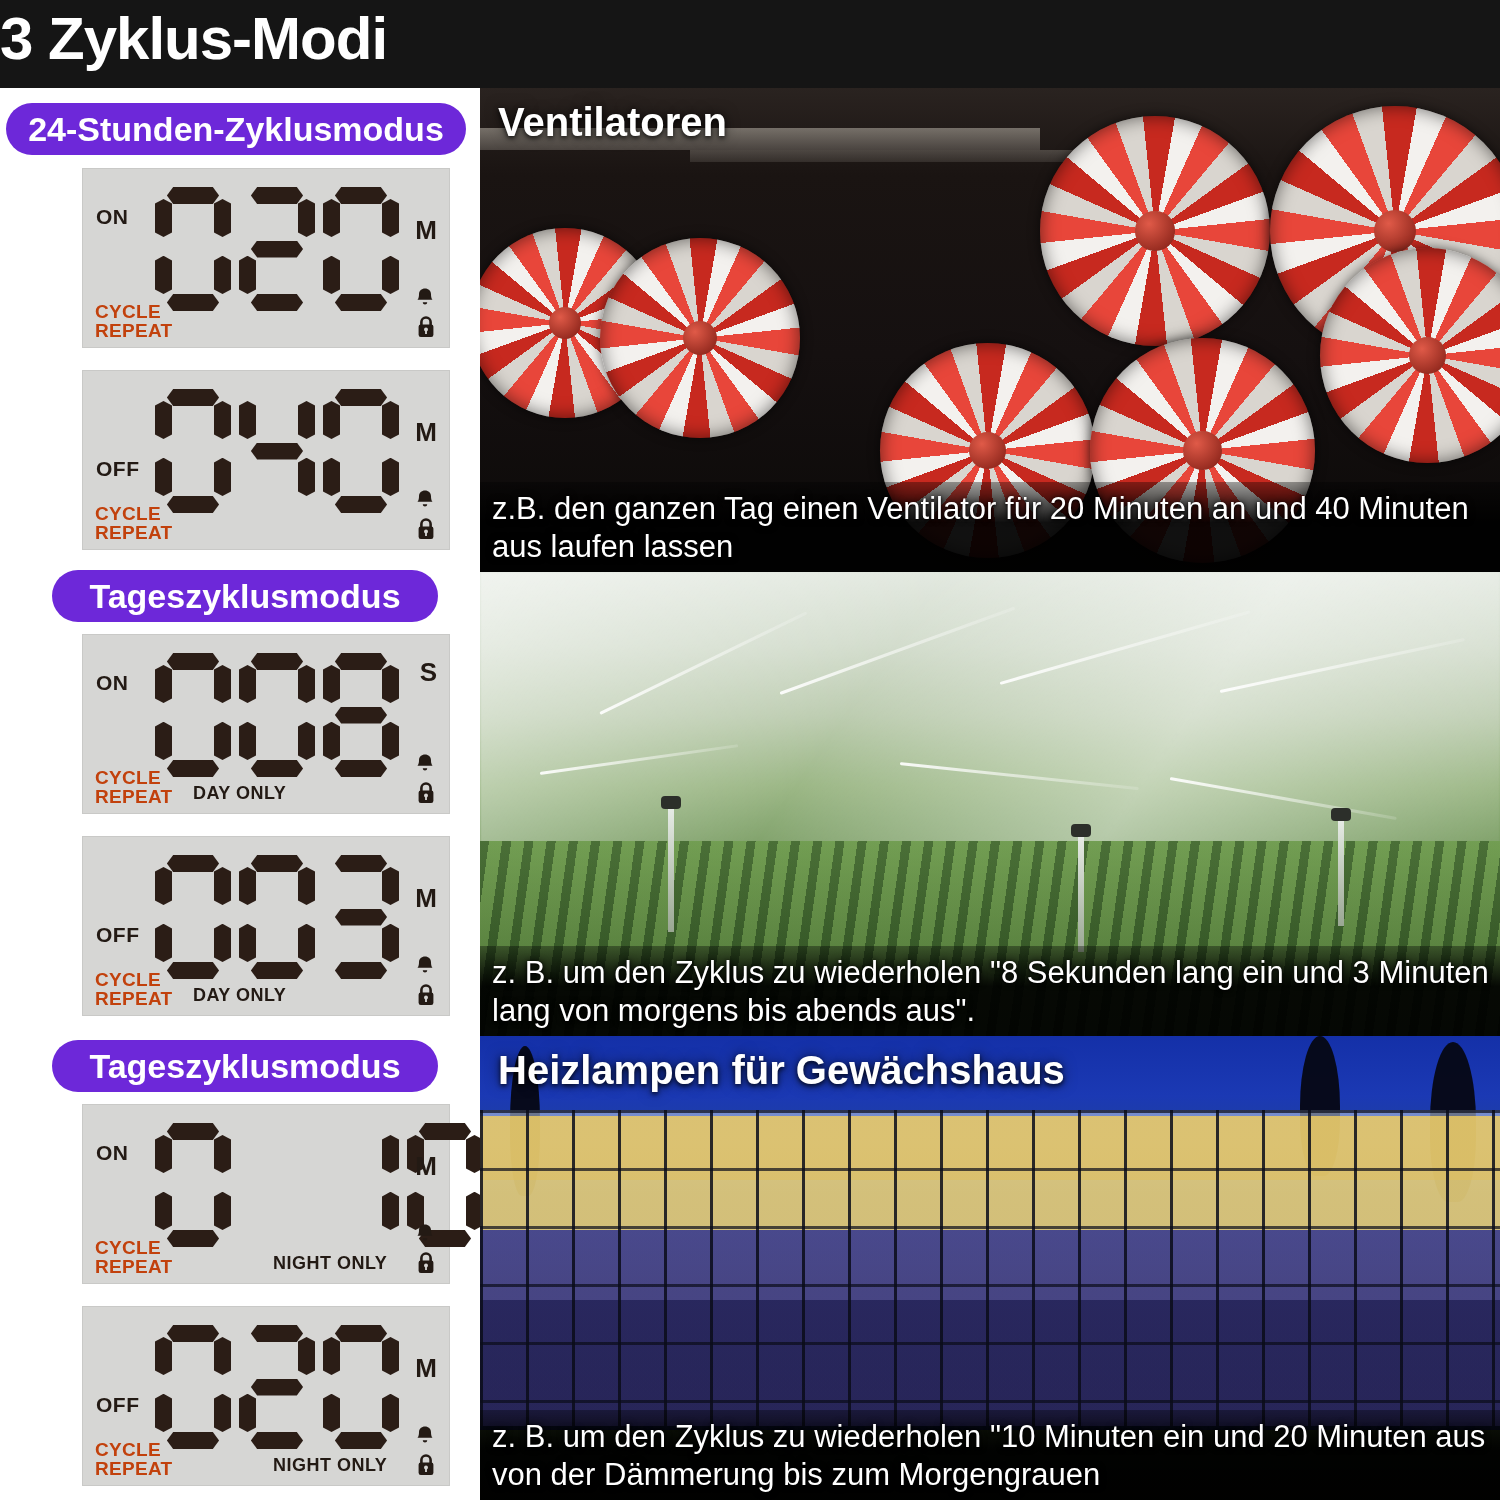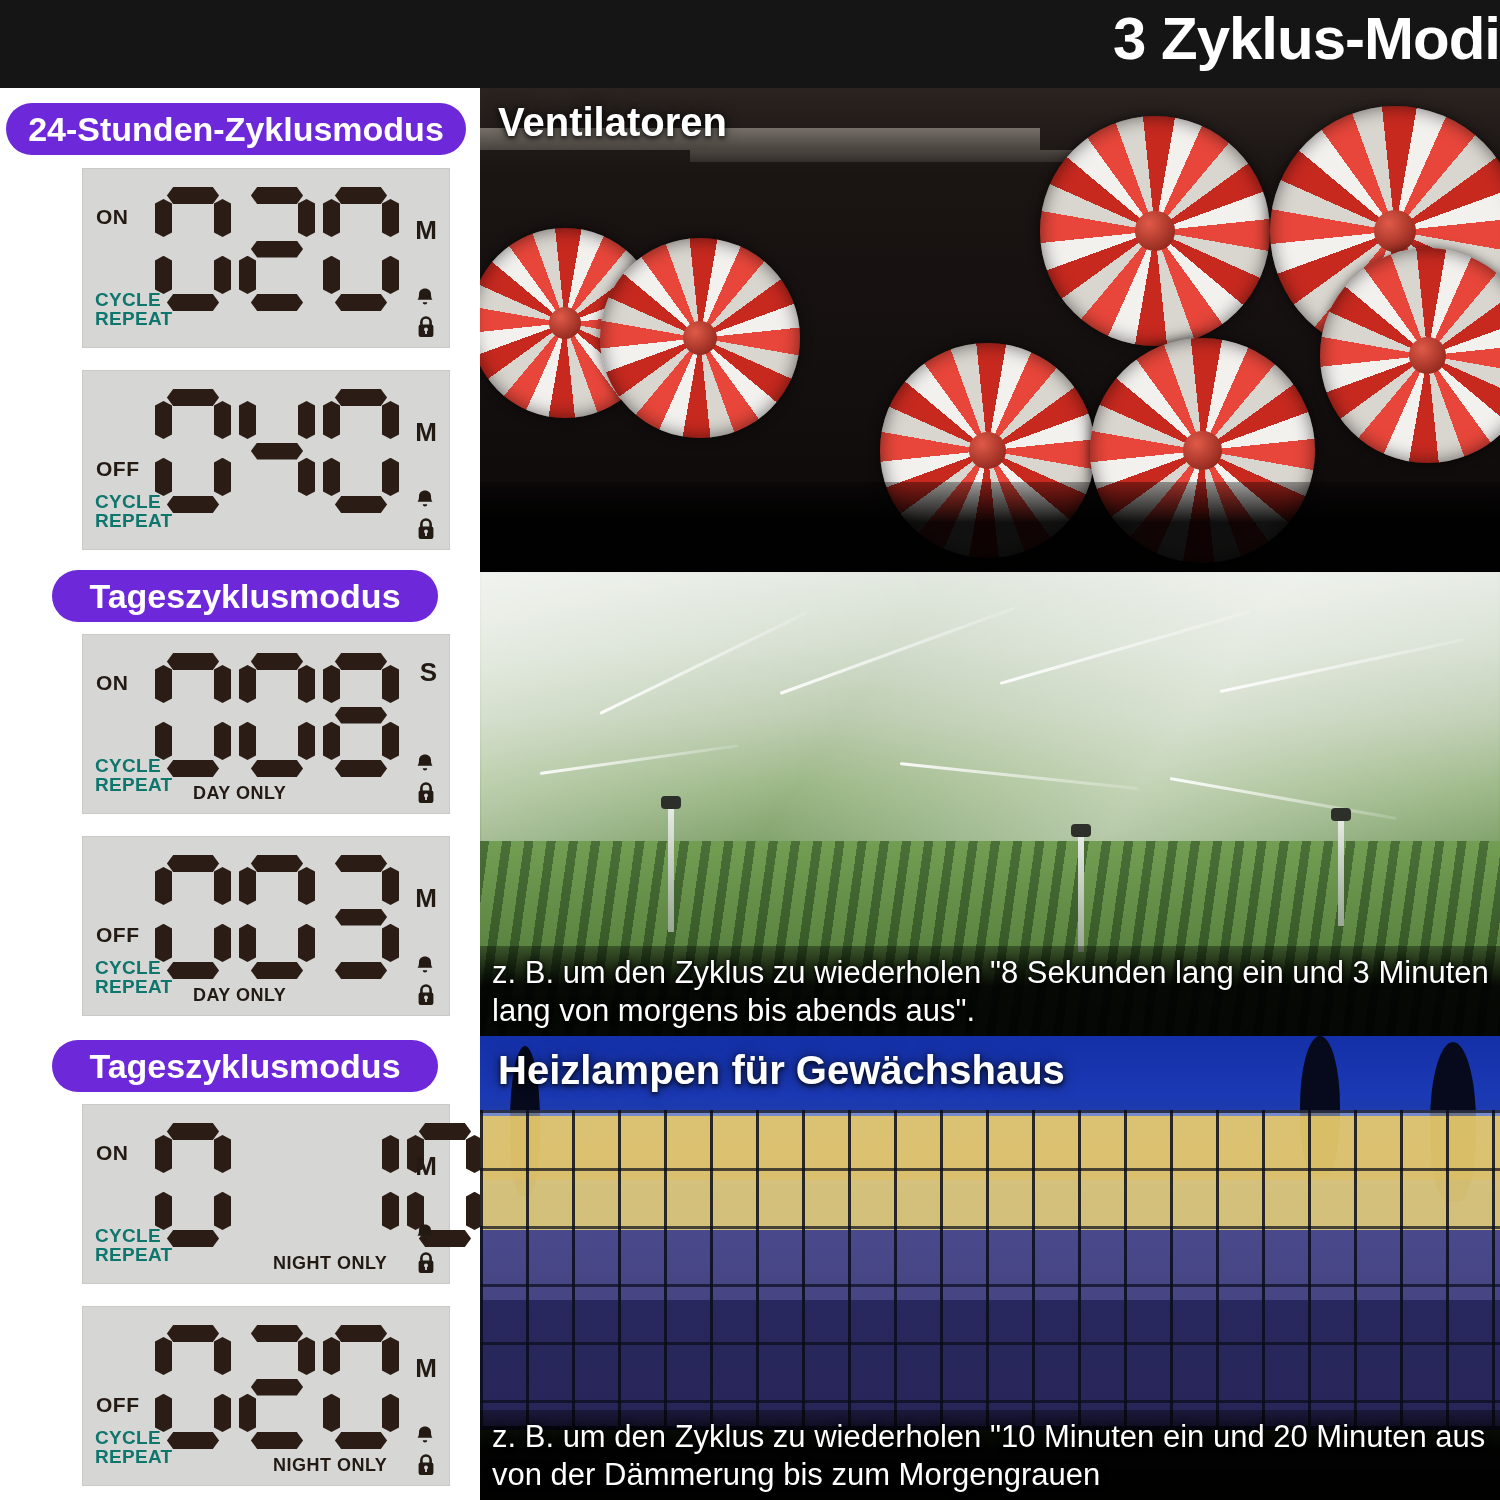--- a/index.html
+++ b/index.html
@@ -11,21 +11,21 @@
   }
   #page { position: relative; width: 1500px; height: 1500px; background: #fff; }
 
   
   #header {
     position: absolute; left: 0; top: 0; width: 1500px; height: 88px;
     background: #151515;
   }
   #header .title {
     position: absolute; left: 0; top: 4px; width: 1500px;
-    text-align: right; color: #ffffff;
+    text-align: left; color: #ffffff;
     font-size: 60px; font-weight: bold; letter-spacing: -1px;
     font-family: "Liberation Sans", sans-serif;
   }
 
   
   #left-col {
     position: absolute; left: 0; top: 88px; width: 478px; height: 1412px;
     background: #ffffff;
   }
   .mode-block { position: absolute; left: 0; width: 478px; }
@@ -48,22 +48,22 @@
     position: absolute;
     background: #d6d6d4;
     border: 1px solid #c9c9c7;
   }
   .lcd .onoff {
     position: absolute; left: 13px;
     color: #231a14; font-weight: bold; font-size: 21px;
     letter-spacing: 0.5px;
   }
   .lcd .cycle {
-    position: absolute; left: 12px; bottom: 19px;
-    color: #0f766e; font-weight: bold; font-size: 19px;
+    position: absolute; left: 12px; bottom: 7px;
+    color: #c2410c; font-weight: bold; font-size: 19px;
     line-height: 19px; letter-spacing: 0.3px;
   }
   .lcd .dayonly {
     position: absolute; bottom: 9px;
     color: #231a14; font-weight: bold; font-size: 18px;
     letter-spacing: 0.5px;
   }
   .lcd .unit {
     position: absolute; right: 12px;
     color: #231a14; font-weight: bold; font-size: 26px;
@@ -500,20 +500,21 @@
       <div class="fanbeam" style="left:210px; top:62px; width:520px; height:12px; opacity:.3;"></div>
       <div class="fan" style="left:560px; top:28px; width:230px; height:230px;"></div>
       <div class="fan" style="left:790px; top:18px; width:250px; height:250px;"></div>
       <div class="fan" style="left:-10px; top:140px; width:190px; height:190px;"></div>
       <div class="fan" style="left:120px; top:150px; width:200px; height:200px;"></div>
       <div class="fan" style="left:400px; top:255px; width:215px; height:215px;"></div>
       <div class="fan" style="left:610px; top:250px; width:225px; height:225px;"></div>
       <div class="fan" style="left:840px; top:160px; width:215px; height:215px;"></div>
       <div class="photo-label">Ventilatoren</div>
       <div class="cap-shade"></div>
+      <div class="caption">z.B. den ganzen Tag einen Ventilator für 20 Minuten an und 40 Minuten aus laufen lassen</div>
     </div>
 
     <div class="photo-block" id="photo-1" style="height:464px;">
       <div class="irrbg"></div>
       <div class="mist"></div>
       <div class="jet" style="left:120px; top:140px; width:230px; transform:rotate(-26deg);"></div>
       <div class="jet" style="left:300px; top:120px; width:250px; transform:rotate(-20deg);"></div>
       <div class="jet" style="left:520px; top:110px; width:260px; transform:rotate(-16deg);"></div>
       <div class="jet" style="left:740px; top:118px; width:250px; transform:rotate(-12deg);"></div>
       <div class="jet" style="left:60px; top:200px; width:200px; transform:rotate(-8deg);"></div>

